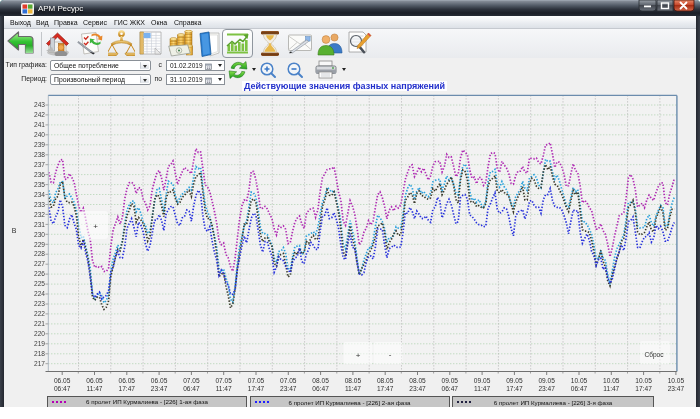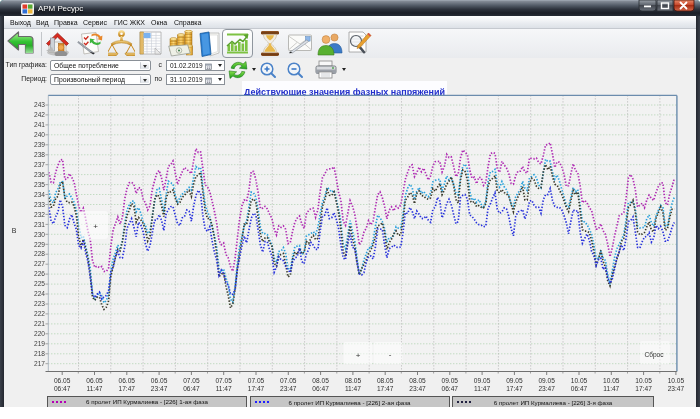--- a/index.html
+++ b/index.html
@@ -13,21 +13,21 @@
 #menubar{left:0;top:0;width:692px;height:13px;background:linear-gradient(#ffffff,#e9ecf0 60%,#dde1e7);border-bottom:1px solid #c5c9cf;font-size:7px;color:#111}
 #menubar span{position:absolute;top:2.5px}
 #toolbar{left:0;top:13px;width:692px;height:29px;background:linear-gradient(#f6f7f9,#e9ebee)}
 .sep{position:absolute;width:1px;background:#c3c6ca}
 #row2{left:0;top:42px;width:692px;height:38px;background:#f0f0f0}
 .lbl{position:absolute;font-size:6.8px;color:#1a1a1a;text-align:right;white-space:nowrap}
 .combo{position:absolute;height:11px;background:#fff;border:1px solid #8a9097;border-radius:2px;font-size:6.8px;color:#111;line-height:9px;padding-left:3px;white-space:nowrap}
 .combo .arr{position:absolute;right:1px;top:1px;width:9px;height:7.5px;background:linear-gradient(#fefefe,#dfe3e8);border-left:1px solid #c8ccd2;border-radius:1px}
 .combo .arr:after{content:"";position:absolute;left:2px;top:3px;border:2.2px solid transparent;border-top:3px solid #333}
 .datef{position:absolute;width:59px;height:11px;background:#fff;border:1px solid #8a9097;font-size:6.5px;color:#111;line-height:9.5px;padding-left:3px;white-space:nowrap}
-.chtitle{position:absolute;left:238px;top:65px;background:#fdfdff;color:#2330cc;font-weight:bold;font-size:9px;padding:6px 2px}
+.chtitle{position:absolute;left:238px;top:65px;background:#fdfdff;color:#2330cc;font-weight:bold;font-size:9px;padding:0 2px}
 .legbox{position:absolute;background:#c6c6c6;border:1px solid #555;font-size:6.2px;color:#111}
 .legrow{position:absolute;width:100%;text-align:center}
 .legdots{position:absolute;left:4px}
 </style></head><body>
 <div id="win">
   <div class="abs" id="borderL"></div>
   <div class="abs" id="borderR"></div>
   <div class="abs" id="borderB"></div>
   <div class="abs" id="titlebar"></div>
   <svg class="abs" style="left:21px;top:2.5px" width="13" height="12" viewBox="0 0 13 12">

